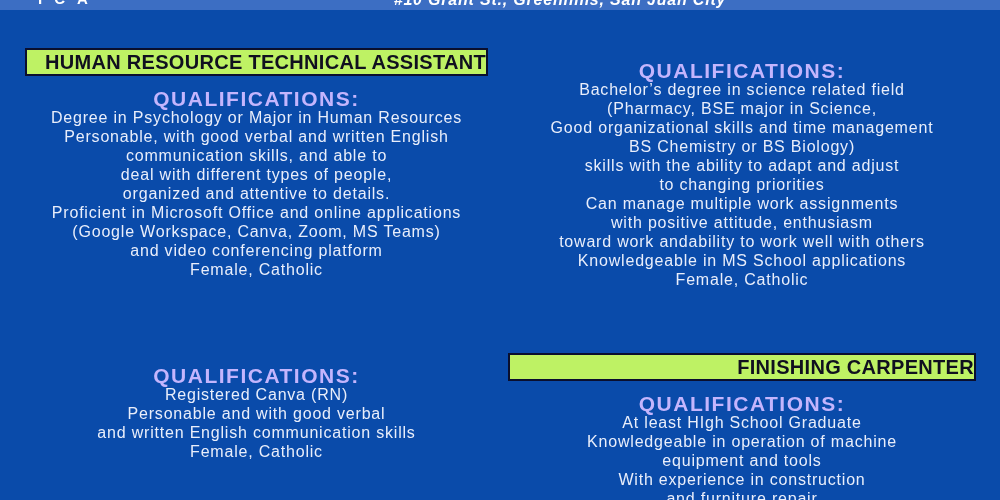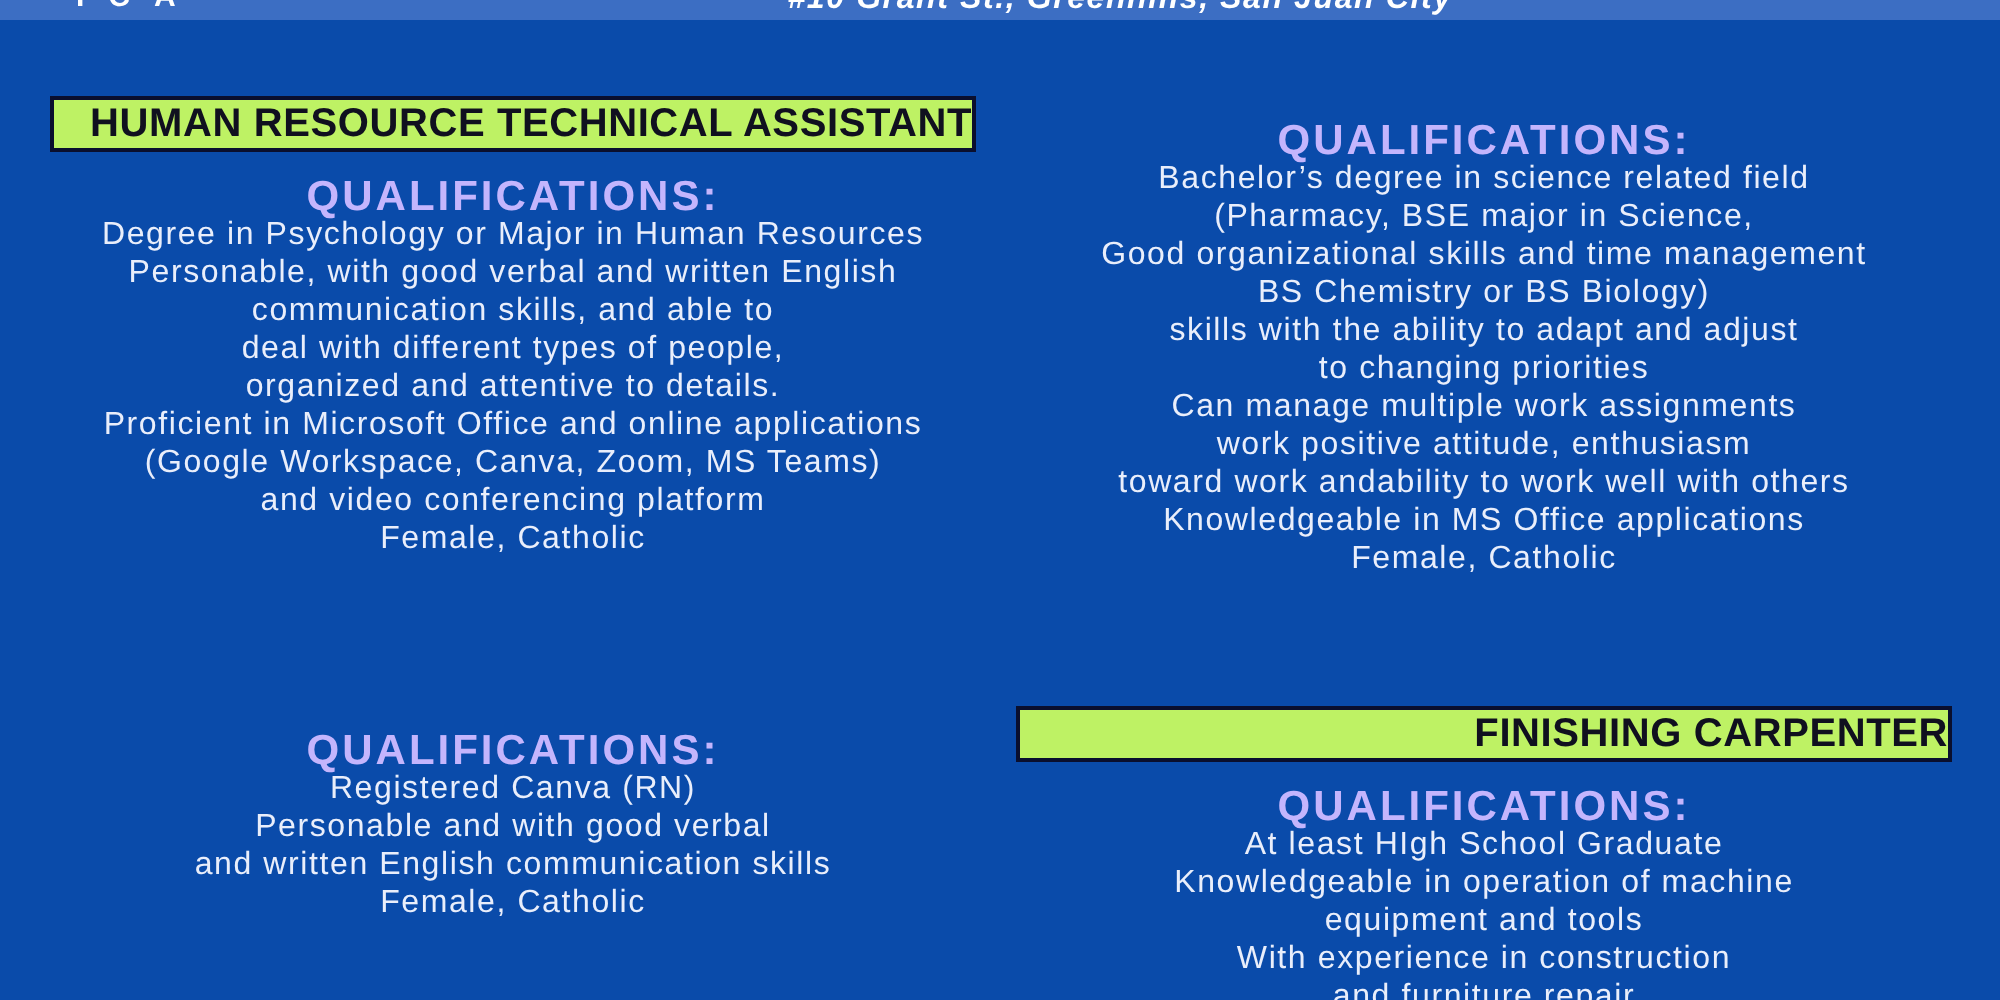--- a/index.html
+++ b/index.html
@@ -72,23 +72,23 @@
   <div class="card-body">
     <div class="qual-heading">QUALIFICATIONS:</div>
     <div>
         <div class="qline">Bachelor’s degree in science related field</div>
         <div class="qline">(Pharmacy, BSE major in Science,</div>
         <div class="qline">Good organizational skills and time management</div>
         <div class="qline">BS Chemistry or BS Biology)</div>
         <div class="qline">skills with the ability to adapt and adjust</div>
         <div class="qline">to changing priorities</div>
         <div class="qline">Can manage multiple work assignments</div>
-        <div class="qline">work positive attitude, enthusiasm</div>
+        <div class="qline">with positive attitude, enthusiasm</div>
         <div class="qline">toward work andability to work well with others</div>
-        <div class="qline">Knowledgeable in MS Office applications</div>
+        <div class="qline">Knowledgeable in MS School applications</div>
         <div class="qline">Female, Catholic</div>
       </div>
   </div>
 </div>
 
 <div class="card" id="card-nurse">
   <div class="card-body">
     <div class="qual-heading">QUALIFICATIONS:</div>
     <div>
         <div class="qline">Registered Canva (RN)</div>

